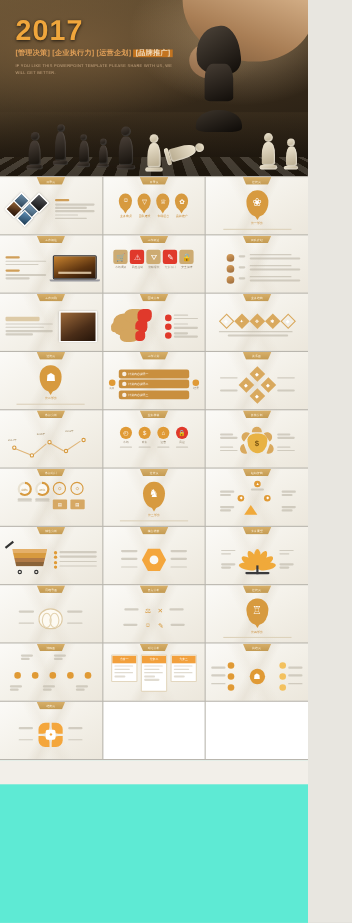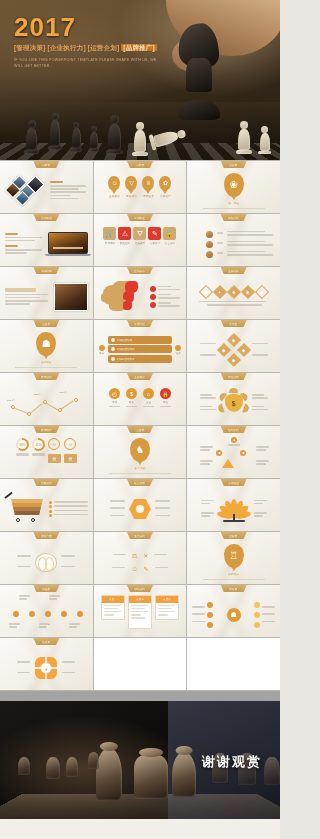--- a/index.html
+++ b/index.html
@@ -2,21 +2,21 @@
 <html><head>
 <meta charset="utf-8">
 <style>
   * { box-sizing: border-box; margin: 0; padding: 0; }
   html, body {
     width: 280px; height: 839px;
     background: #e8e6e0;
     font-family: "Liberation Sans", sans-serif;
     overflow: hidden;
   }
-  #page { position: relative; width: 280px; height: 839px; background: #a3a3a3; }
+  #page { position: relative; width: 280px; height: 839px; background: #5eead4; }
 
   
   .cover {
     position: relative; width: 280px; height: 160px; overflow: hidden;
     background:
       radial-gradient(ellipse 60% 70% at 78% 18%, rgba(200,170,130,.55), rgba(0,0,0,0) 60%),
       radial-gradient(ellipse 90% 60% at 25% 25%, rgba(120,92,58,.85), rgba(0,0,0,0) 70%),
       linear-gradient(165deg, #6a5435 0%, #53422a 28%, #35291a 58%, #231b11 100%);
   }
   .cover-board {
@@ -1192,37 +1192,14 @@
           </div>
         </div>
       </div>
     </div>
 
     <div class="slide blank"></div>
 
     <div class="slide blank"></div>
   </div>
 
-  <div class="closing">
-    <div class="cl-board"></div>
-    <div class="cl-blue"></div>
-
-    <div class="cl-piece" style="left:96px;bottom:18px;width:26px;height:52px;">
-        <div class="cap2"></div>
-      </div>
-    <div class="cl-piece" style="left:134px;bottom:20px;width:34px;height:44px;border-radius:30% 30% 12% 12% / 30% 30% 8% 8%;">
-        <div class="cap2"></div>
-      </div>
-    <div class="cl-piece" style="left:172px;bottom:22px;width:24px;height:44px;">
-        <div class="cap2"></div>
-      </div>
-    <div class="cl-piece" style="left:46px;bottom:40px;width:14px;height:22px;opacity:.8;"></div>
-    <div class="cl-piece" style="left:66px;bottom:42px;width:12px;height:20px;opacity:.75;"></div>
-    <div class="cl-piece" style="left:18px;bottom:44px;width:12px;height:18px;opacity:.7;"></div>
-    <div class="cl-piece" style="left:88px;bottom:50px;width:11px;height:17px;opacity:.6;"></div>
-    <div class="cl-piece" style="left:212px;bottom:36px;width:16px;height:30px;opacity:.55;"></div>
-    <div class="cl-piece" style="left:238px;bottom:34px;width:18px;height:32px;opacity:.5;"></div>
-    <div class="cl-piece" style="left:264px;bottom:34px;width:16px;height:28px;opacity:.45;"></div>
-
-    <div class="cl-text">谢谢观赏</div>
-  </div>
   <div class="bottom-strip"></div>
 </div>
 
 </body></html>

